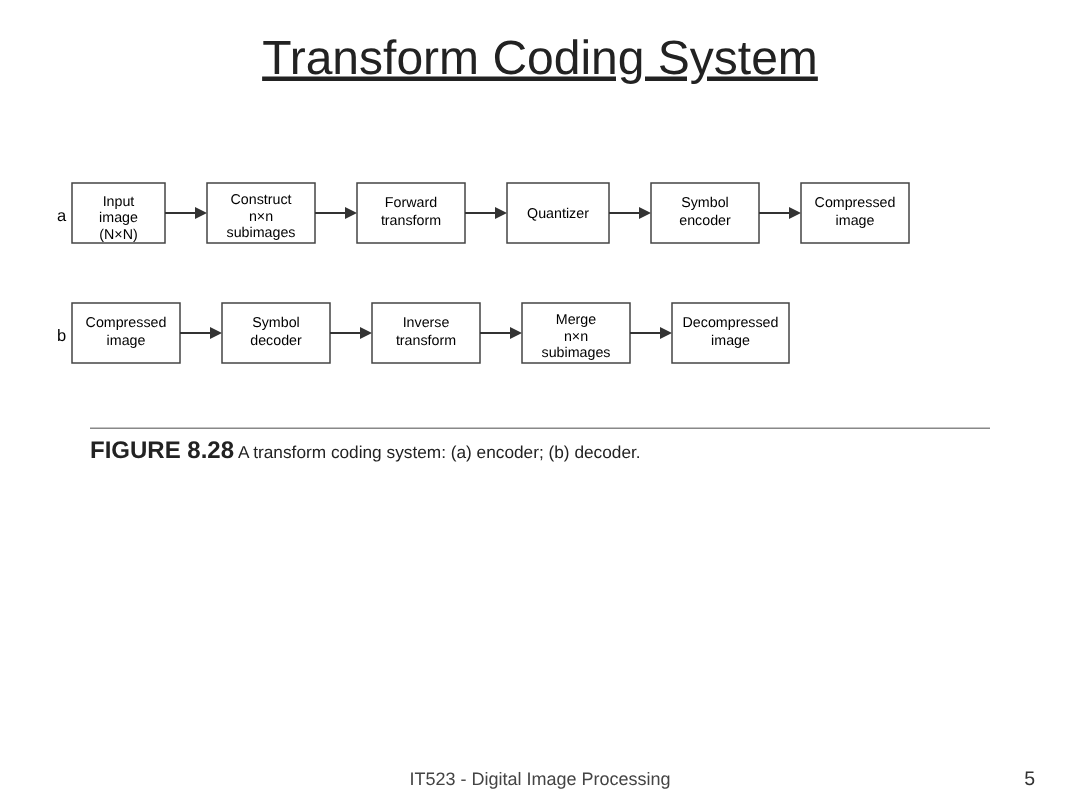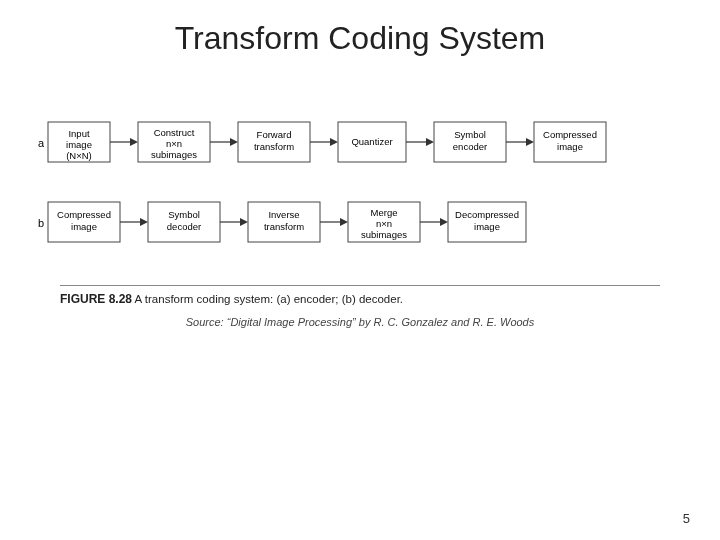--- a/index.html
+++ b/index.html
@@ -20,20 +20,21 @@
       padding: 20px 30px;
     }
 
     .title {
       font-size: 32px;
       font-weight: normal;
       color: #222;
       text-align: center;
       margin-bottom: 18px;
       font-family: Arial, sans-serif;
+      text-decoration: underline;
     }
 
     
     .diagram-svg {
       width: 660px;
       height: 210px;
       display: block;
       margin: 0 auto;
     }
 
@@ -131,24 +132,24 @@
     <line x1="390" y1="147" x2="410" y2="147" stroke="#333" stroke-width="1.2"></line>
     <polygon points="410,143 418,147 410,151" fill="#333"></polygon>
 
     <rect x="418" y="127" width="78" height="40" fill="white" stroke="#444" stroke-width="1"></rect>
     <text x="457" y="143" font-size="9.5" text-anchor="middle">Decompressed</text>
     <text x="457" y="155" font-size="9.5" text-anchor="middle">image</text>
 
   </svg>
 
   <div style="border-top: 1px solid #888; padding-top: 6px; margin: 0 30px; font-size: 11.5px; color: #222;">
-    <span style="font-weight: bold; font-size: 12px;">FIGURE 8.28</span><span> A transform coding system: (a) encoder; (b) decoder.</span>
+    <span style="font-weight: bold; font-size: 16px;">FIGURE 8.28</span><span> A transform coding system: (a) encoder; (b) decoder.</span>
   </div>
 
-  <div class="source-line" style="margin-top:10px;">
-    <span>Source: </span><em>“Digital Image Processing”</em><span> by R. C. Gonzalez and R. E. Woods</span>
+
+  <div style="position:absolute; bottom:14px; left:0; right:0; display:flex; align-items:center; justify-content:center;">
+    <span style="font-size:12px; color:#444;">IT523 - Digital Image Processing</span>
   </div>
-
 
   <div style="position:absolute; bottom:14px; right:30px; font-size:13px; color:#333;">5</div>
 
 
 </div>
 
 </body></html>

